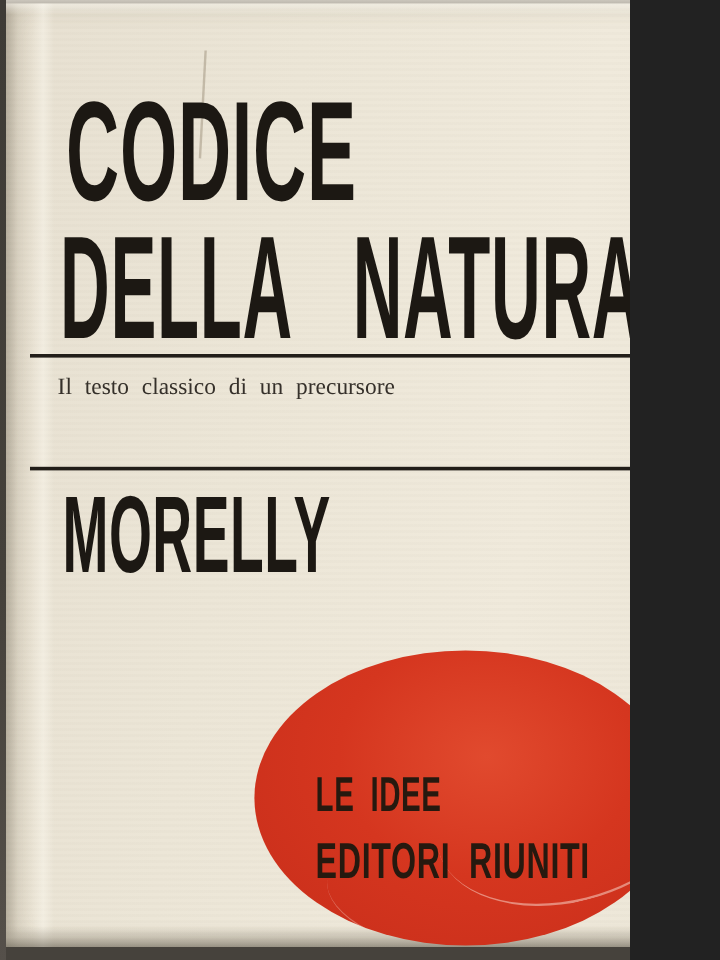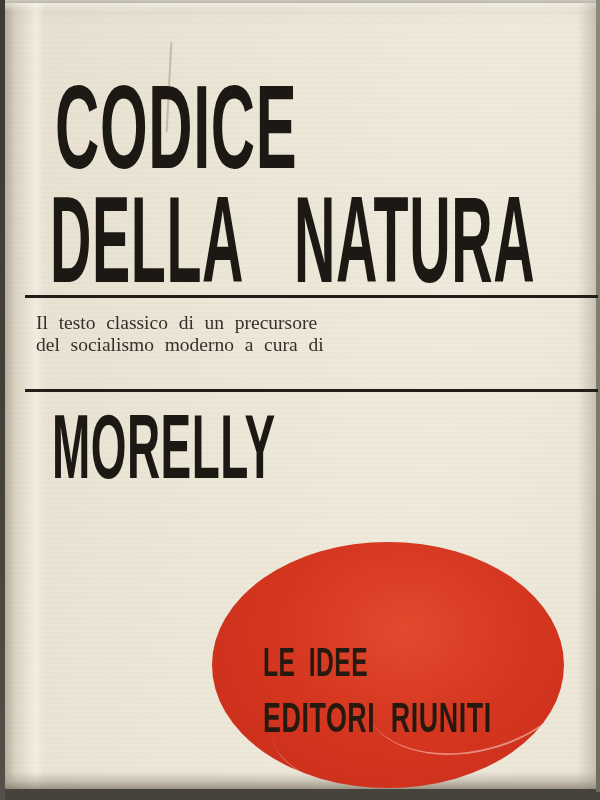--- a/index.html
+++ b/index.html
@@ -1,18 +1,18 @@
 <!DOCTYPE html>
 <html style="--cover-bg: #ece6d7; --ink: #1c1813; --badge-red: #d5361f; --badge-ink: #26190f; --backdrop: #46423c;"><head>
 <meta charset="utf-8">
 <style>
   * { margin:0; padding:0; box-sizing:border-box; }
   html,body { background:#222; }
   .photo {
-    position:relative; width:600px; height:800px; overflow:hidden;
+    position:relative; width:525px; height:800px; overflow:hidden;
     background:var(--backdrop, #46423c);
     font-family:"Liberation Sans", sans-serif;
   }
   
   .top-edge    { position:absolute; left:5px; top:0; width:591px; height:4px;
                  background:linear-gradient(180deg,#cbc6bc,#b7b2a8); }
   .left-edge   { position:absolute; left:0; top:0; width:5px; height:800px;
                  background:linear-gradient(180deg,#3e3b36,#44403a 60%,#55504a); }
   .right-edge  { position:absolute; left:596px; top:0; width:4px; height:792px;
                  background:linear-gradient(180deg,#8e897f,#6e6a62); }
@@ -39,21 +39,21 @@
     position:absolute; color:var(--ink,#1c1813); font-weight:bold; line-height:1;
     white-space:nowrap; transform-origin:left top; letter-spacing:.01em;
   }
   .title-1 { left:55px; top:68px;  font-size:118px; transform:scaleX(.52); }
   .title-2 { left:50px; top:179px; font-size:122px; transform:scaleX(.47); word-spacing:.62em; }
   .author  { left:52px; top:401px; font-size:91px;  transform:scaleX(.505); }
   .rule { position:absolute; left:25px; width:573px; height:3px; background:#211d18; }
   .rule-top    { top:295px; }
   .rule-bottom { top:389px; }
   .subtitle {
-    position:absolute; left:36px; top:312px;
+    position:absolute; left:48px; top:312px;
     font-family:"Liberation Serif", serif; font-size:19.5px; line-height:21.5px;
     color:#35302a; word-spacing:.3em; white-space:nowrap;
   }
   .subtitle .editor { letter-spacing:.045em; }
   
   .badge {
     position:absolute; left:212px; top:542px; width:352px; height:246px;
     border-radius:50%;
     background:radial-gradient(ellipse at 55% 36%, #e14a2e 0%, var(--badge-red,#d5361f) 45%, #c72d1a 100%);
     overflow:hidden;
@@ -85,21 +85,20 @@
   <div class="right-shade"></div>
   <div class="scratch"></div>
 
   <h1 class="display title-1">CODICE</h1>
   <h1 class="display title-2">DELLA NATURA</h1>
 
   <div class="rule rule-top"></div>
 
   <div class="subtitle">
     <div>Il testo classico di un precursore</div>
-    <div>del socialismo moderno a cura di</div>
   </div>
 
   <div class="rule rule-bottom"></div>
 
   <h2 class="display author">MORELLY</h2>
 
   <div class="badge">
     <div class="crease crease-1"></div>
     <div class="crease crease-2"></div>
     <div class="badge-line badge-series">LE IDEE</div>

